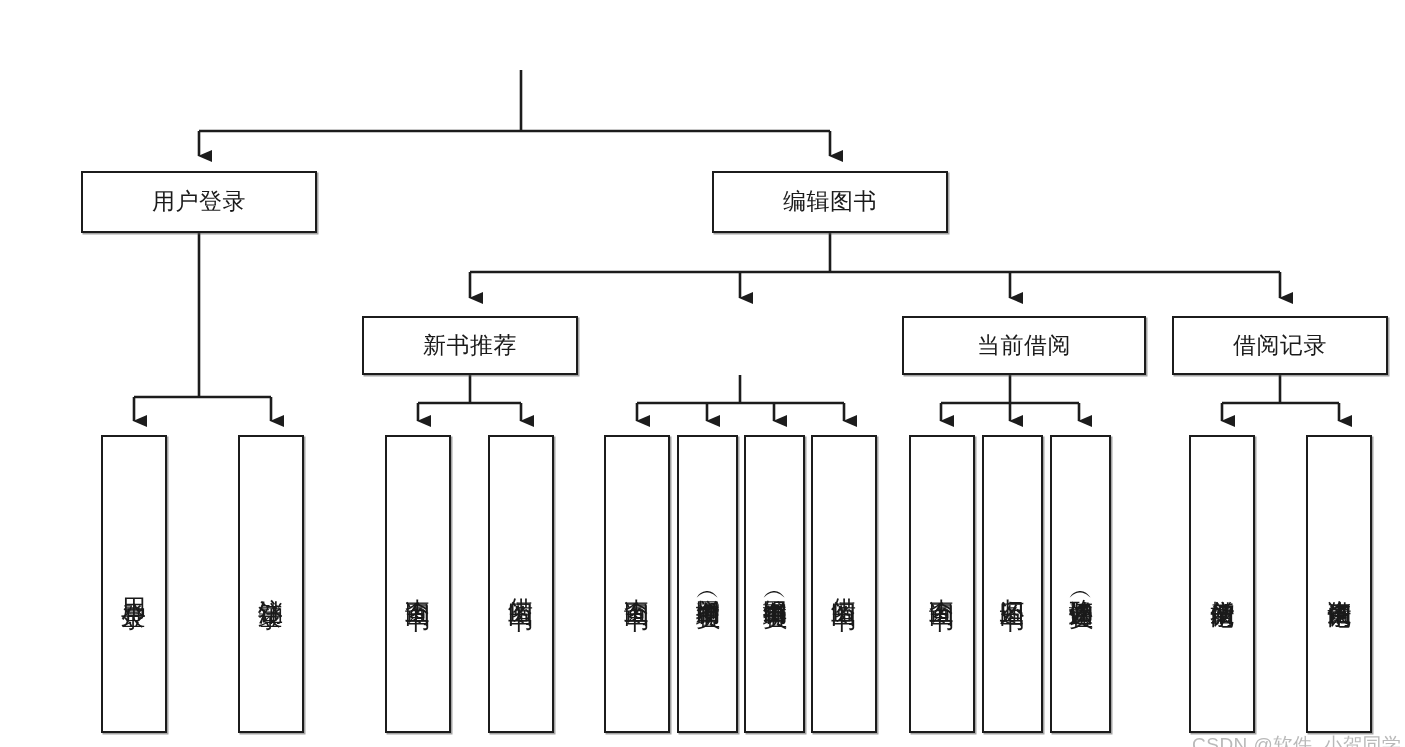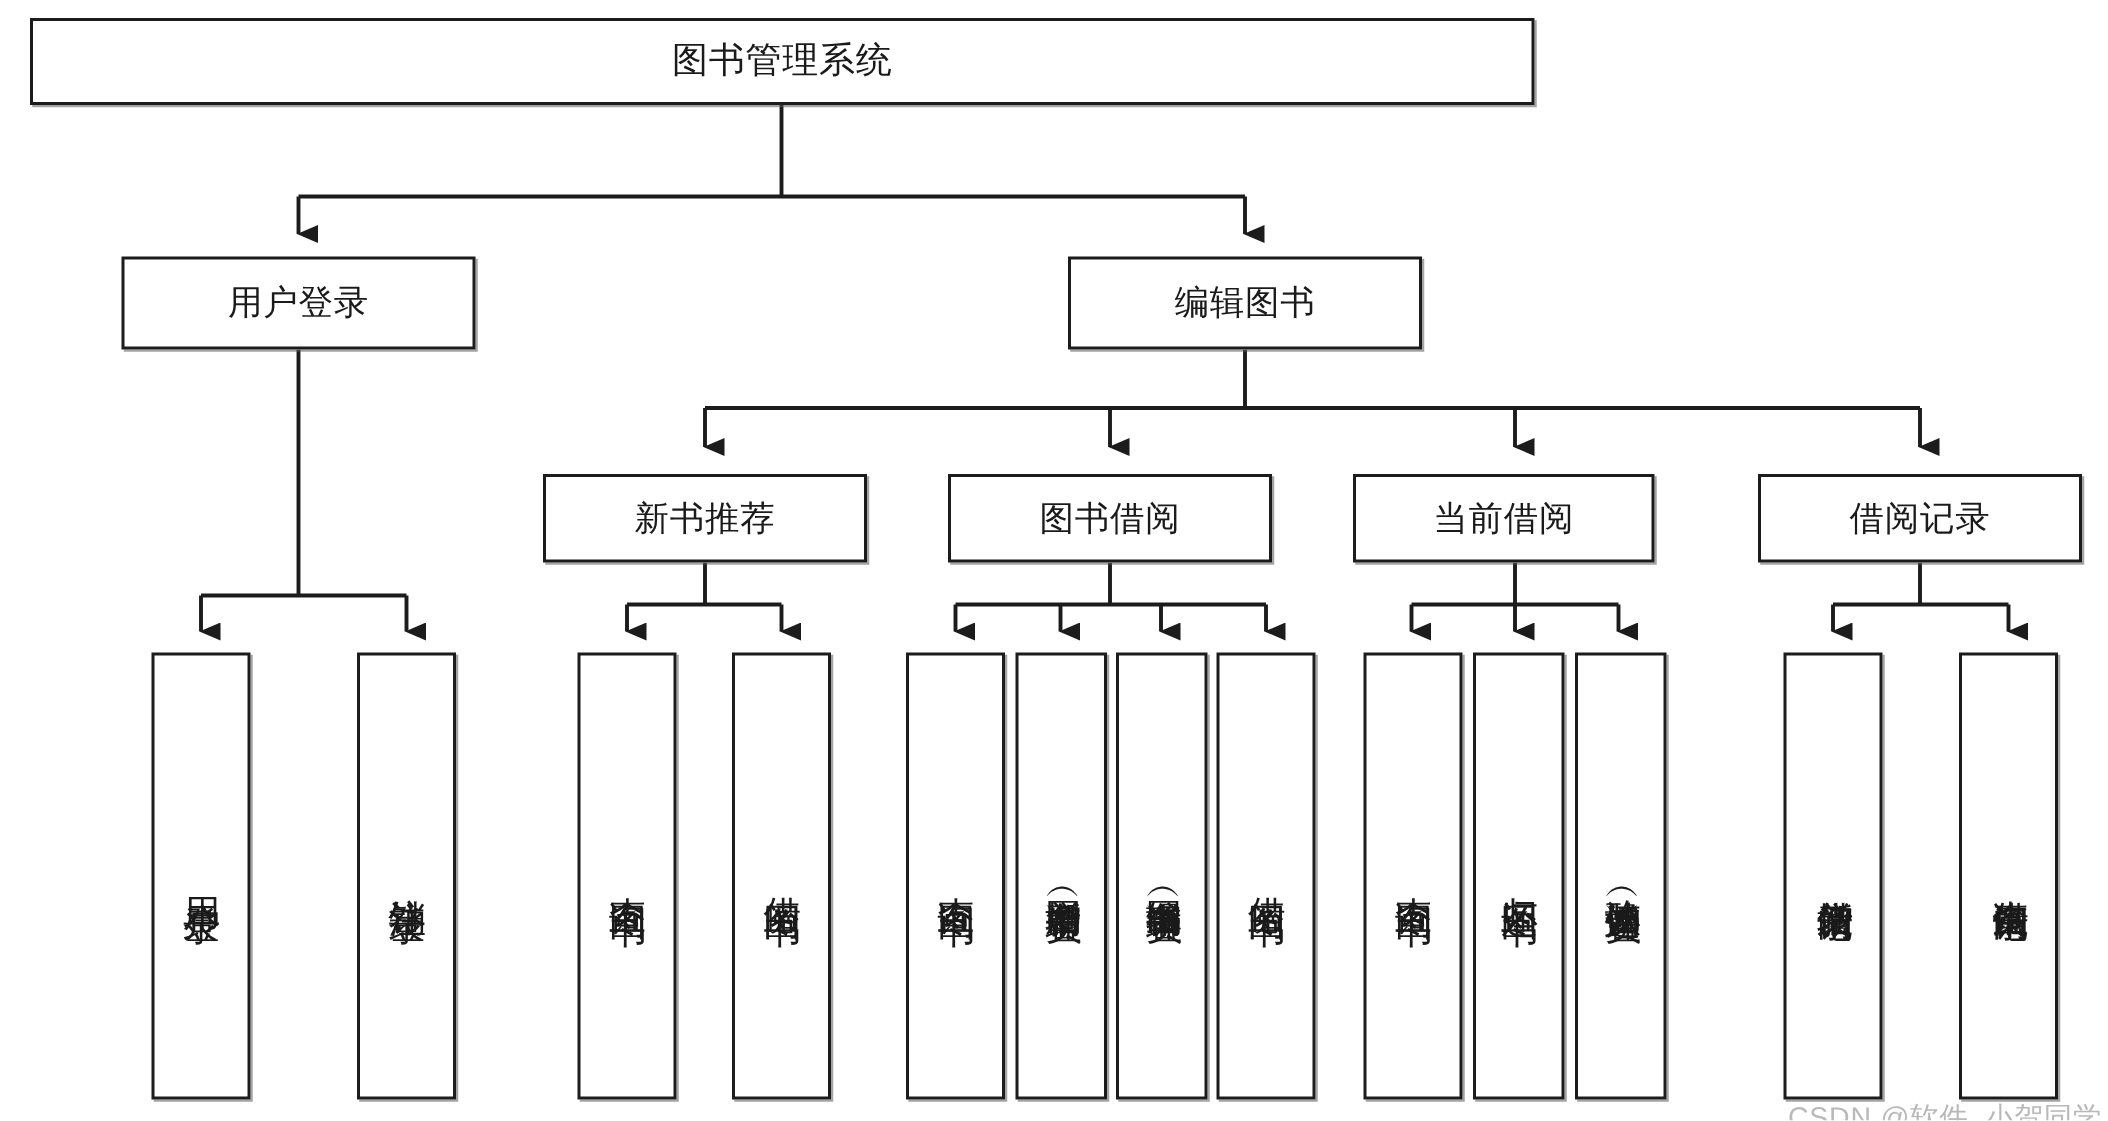--- a/index.html
+++ b/index.html
@@ -129,41 +129,35 @@
       <path d="M 1010 403 L 1010 421" marker-end="url(#arrow)"></path>
       <path d="M 1079 403 L 1079 421" marker-end="url(#arrow)"></path>
 
       <path d="M 1280 375 L 1280 403"></path>
       <path d="M 1222 403 L 1339 403"></path>
       <path d="M 1222 403 L 1222 421" marker-end="url(#arrow)"></path>
       <path d="M 1339 403 L 1339 421" marker-end="url(#arrow)"></path>
     </g>
   </svg>
 
-  <div class="node horiz root" style="left:20px; top:12px; width:1003px; height:58px;">
-    <span class="label">图书管理系统</span>
-  </div>
 
   <div class="node horiz" style="left:81px; top:171px; width:236px; height:62px;">
     <span class="label">用户登录</span>
   </div>
 
   <div class="node horiz" style="left:712px; top:171px; width:236px; height:62px;">
     <span class="label">编辑图书</span>
   </div>
 
   <div class="node horiz" style="left:362px; top:316px; width:216px; height:59px;">
     <span class="label">新书推荐</span>
   </div>
 
-  <div class="node horiz" style="left:632px; top:316px; width:216px; height:59px;">
-    <span class="label">图书借阅</span>
-  </div>
-
-  <div class="node horiz" style="left:902px; top:316px; width:201px; height:59px;">
+
+  <div class="node horiz" style="left:902px; top:316px; width:244px; height:59px;">
     <span class="label">当前借阅</span>
   </div>
 
   <div class="node horiz" style="left:1172px; top:316px; width:216px; height:59px;">
     <span class="label">借阅记录</span>
   </div>
 
   <div class="node vert" style="left:101px; top:435px; width:66px; height:298px;">
     <span class="label">用户登录</span>
   </div>

